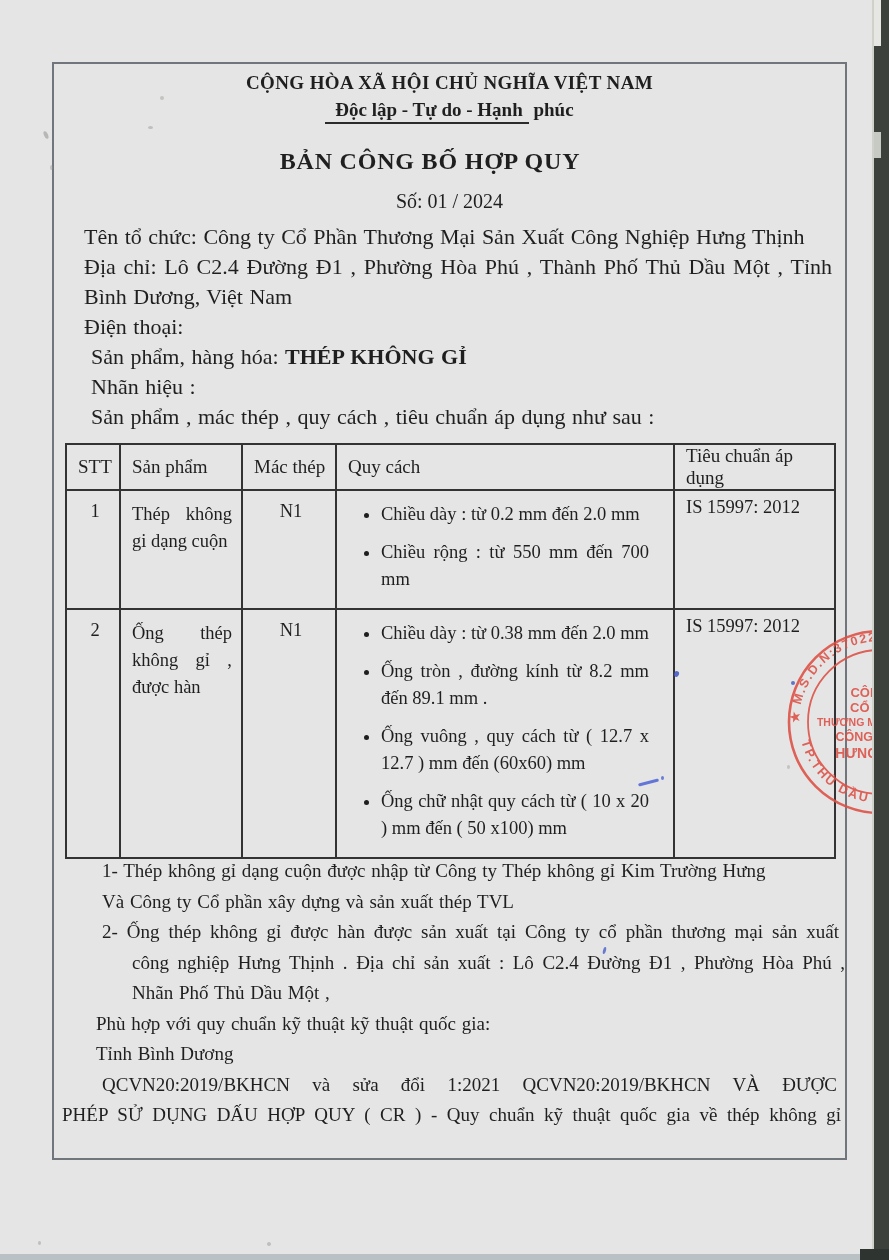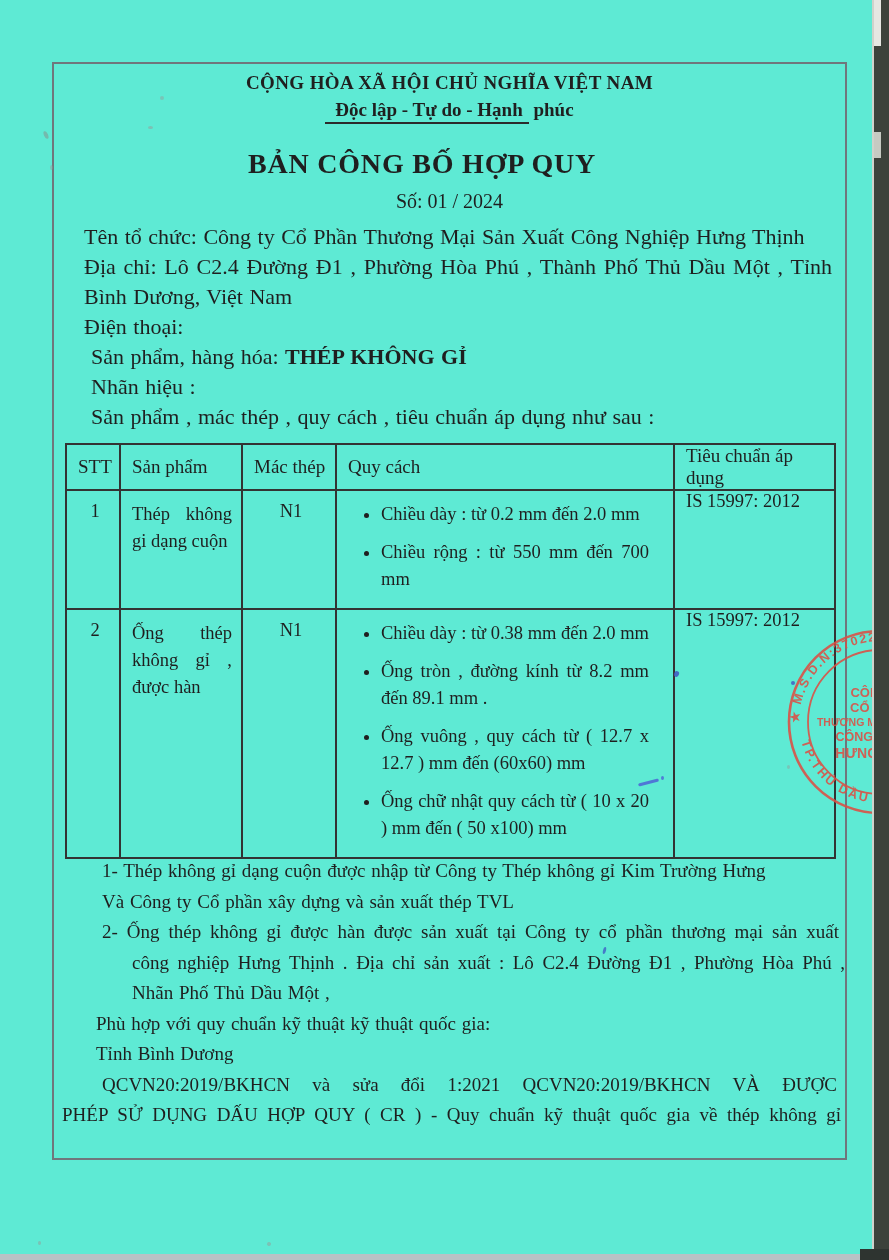--- a/index.html
+++ b/index.html
@@ -1,47 +1,47 @@
 <!DOCTYPE html>
 <html><head>
 <meta charset="utf-8">
 <style>
   html,body{margin:0;padding:0;background:#ffffff;}
   .page{
     position:relative;width:889px;height:1260px;overflow:hidden;
-    background:#5eead4;
+    background:#e5e5e5;
     font-family:"Liberation Serif","DejaVu Serif",serif;
     color:#1f1f1f;
   }
   .abs{position:absolute;}
   
   .border-box{left:52px;top:62px;width:791px;height:1094px;border:2px solid #70767c;}
   
   .national-header{left:52px;top:72px;width:795px;text-align:center;}
   .nh1{font-size:19px;font-weight:bold;letter-spacing:.4px;}
   .nh2{font-size:19px;font-weight:bold;margin-top:5px;}
   .nh2 .und{border-bottom:2px solid #2b2b2b;padding:0 6px 2px 10px;}
-  .doc-title{left:44px;top:148px;width:756px;text-align:center;font-size:28px;font-weight:bold;letter-spacing:.8px;}
+  .doc-title{left:52px;top:148px;width:756px;text-align:center;font-size:24px;font-weight:bold;letter-spacing:.8px;}
   .doc-number{left:52px;top:190px;width:795px;text-align:center;font-size:20px;}
   
   .intro{left:84px;top:222px;width:748px;font-size:22px;line-height:30px;word-spacing:1px;}
   .intro .stretch{text-align:justify;text-align-last:justify;}
   .intro .indent2{margin-left:7px;}
   
   table.spec{left:65px;top:443px;width:769px;border-collapse:collapse;table-layout:fixed;font-size:18.5px;}
   table.spec th,table.spec td{border:2px solid #333;vertical-align:top;font-weight:normal;}
   table.spec th{height:41px;text-align:left;padding:0 0 0 11px;vertical-align:middle;font-size:19px;}
   th.c,td.c{text-align:center;padding:0;}
   td{padding:8px 6px 6px 10px;}
   td.stt,td.mac{text-align:center;padding-top:10px;}
   td.sp{text-align:justify;padding:10px 9px 6px 11px;line-height:27px;}
   td.quy{padding:4px 0 4px 0;}
   td.quy ul{margin:0;padding:6px 24px 0 44px;}
   td.quy li{margin-bottom:11px;text-align:justify;line-height:27px;}
-  td.tc{padding:0 4px 4px 11px;}
+  td.tc{padding:6px 4px 4px 11px;}
   tr.r1{height:100px;}
   
   .notes{left:52px;top:856px;width:795px;font-size:19px;line-height:30.5px;word-spacing:1px;}
   .n{white-space:nowrap;}
   .ml50{margin-left:50px;}
   .ml80{margin-left:80px;}
   .ml44{margin-left:44px;}
   .ml10{margin-left:10px;}
   .st{white-space:normal;text-align:justify;text-align-last:justify;}
   .w737{width:737px;}

